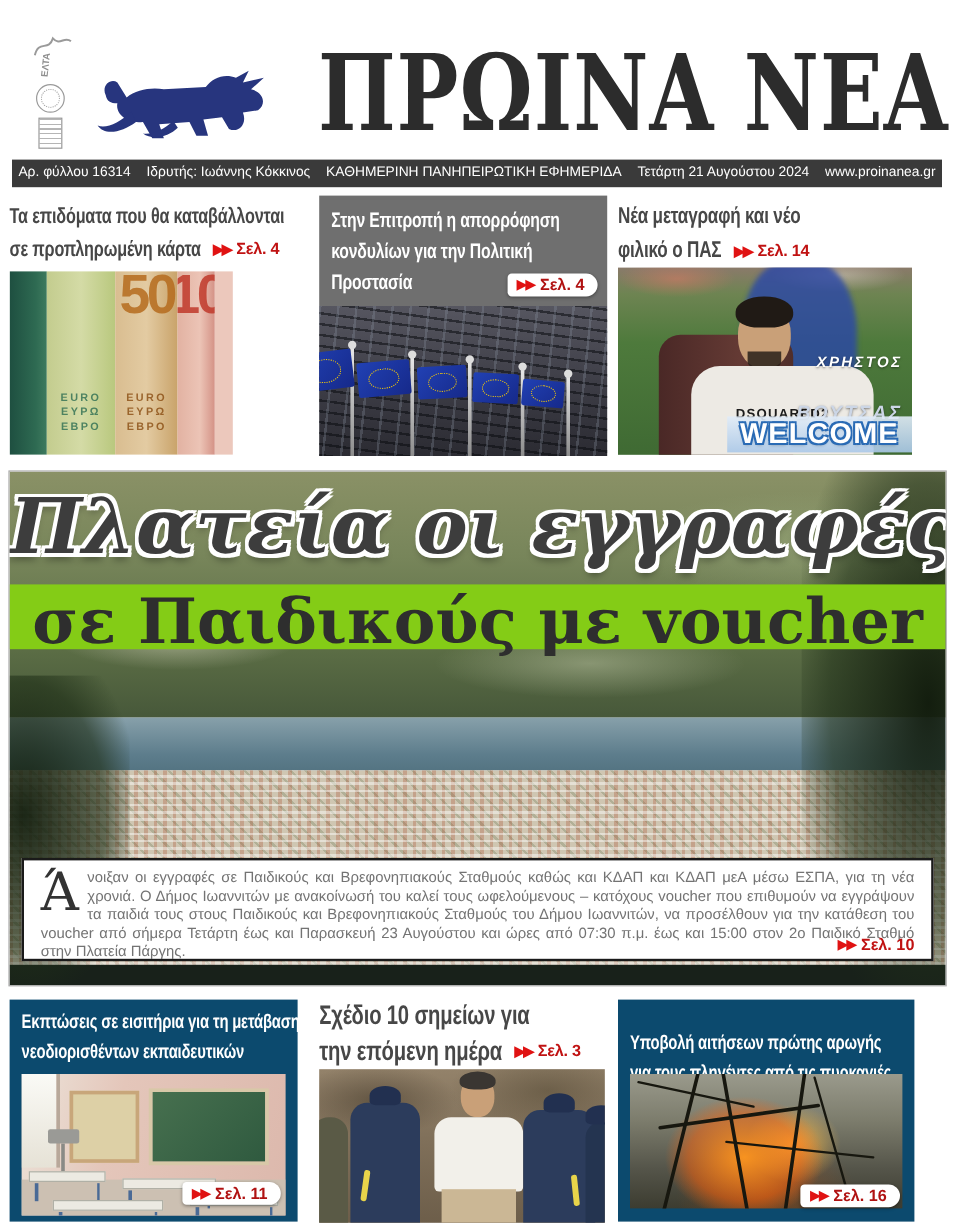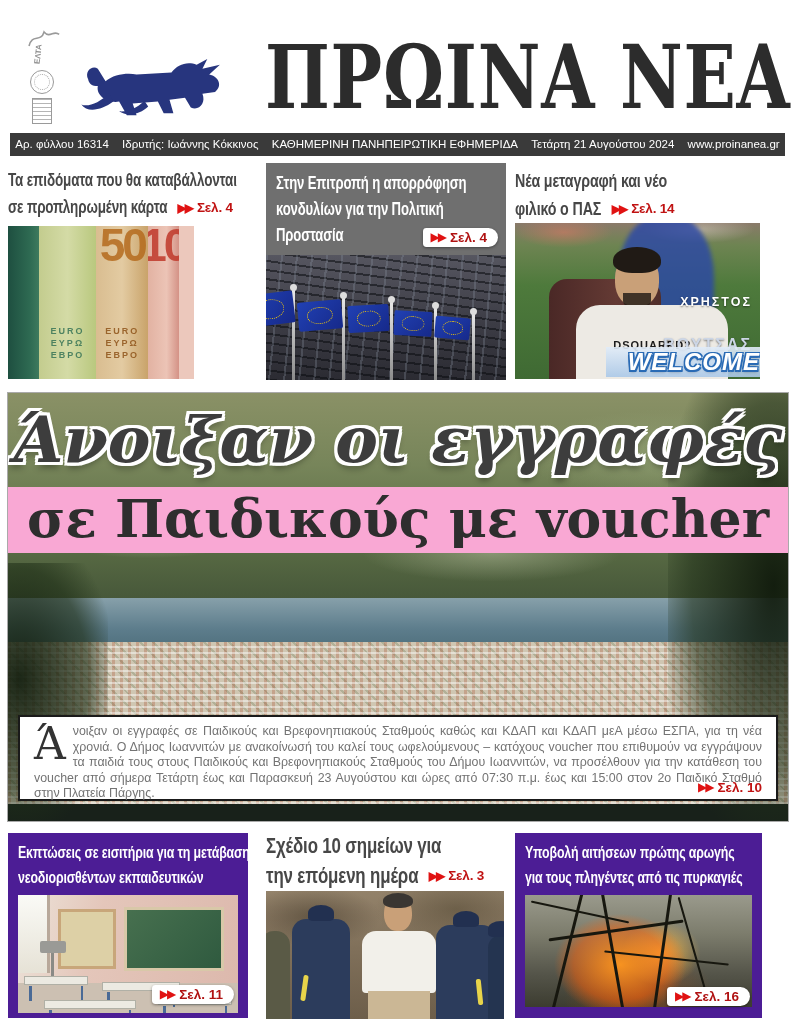--- a/index.html
+++ b/index.html
@@ -41,21 +41,21 @@
   .badge { display:inline-flex; align-items:center; gap:5px; }
   .badge .arr { color:#e01212; font-size:12px; letter-spacing:-2px; line-height:1; }
   .badge .pg  { color:#c01212; font-weight:bold; font-size:13.5px; line-height:1; }
   .badge.pill { background:#fff; border-radius:4px 11px 11px 4px; padding:3px 11px 3px 8px;
                 box-shadow:0 1px 3px rgba(0,0,0,.4); }
   .badge.pill .pg { color:#b01212; }
   .ml { margin-left:14px; }
 
   
   .graybox { background:#6f6f6f; }
-  .graybox-b { background:#4c1d95; }
+  .graybox-b { background:#0c4a6e; }
 
   
   .photo-euro { left:0; top:59px; width:238px; height:153px; display:flex; overflow:hidden; }
   .eu-s { position:relative; height:100%; overflow:hidden; }
   .eu-num { position:absolute; top:-8px; left:50%; transform:translateX(-50%); font-weight:bold;
             font-size:46px; letter-spacing:-3px; opacity:.85; }
   .eu-words { position:absolute; bottom:18px; left:50%; transform:translateX(-50%); text-align:center;
               font-weight:bold; font-size:9px; letter-spacing:2px; line-height:12px; opacity:.8; }
   .s1 { width:13%; background:linear-gradient(90deg,#1e4f40,#2e6a52 70%,#3e7a5e); }
   .s2 { width:24%; background:linear-gradient(90deg,#c3cc8e,#d4dba6 50%,#b9c87e); color:#2e6e52; }
@@ -88,26 +88,26 @@
            background:linear-gradient(90deg,#4a2826,#643a34 60%,#502e2a); border-radius:18px 18px 0 0; }
   .p-head { position:absolute; left:41%; top:30px; width:44px; height:54px; background:#c9a078; border-radius:46%; }
   .p-head::before { content:""; position:absolute; top:-6px; left:-2px; width:48px; height:26px;
                     background:#201a15; border-radius:50% 50% 40% 40%; }
   .p-head::after { content:""; position:absolute; bottom:-2px; left:8px; width:28px; height:16px;
                    background:rgba(40,32,25,.85); border-radius:0 0 50% 50%; }
   .p-shirt { position:absolute; left:25%; top:82px; width:152px; height:80px; background:#edeae4;
              border-radius:24px 24px 6px 6px; }
   .shirt-text { position:absolute; left:0; right:0; top:34px; text-align:center; font-weight:bold;
                 font-size:11px; letter-spacing:1px; color:#1c1c1c; }
-  .p-name { position:absolute; right:8px; top:72px; text-align:right; line-height:1.25; }
+  .p-name { position:absolute; right:8px; top:72px; text-align:right; line-height:1.25;font-style:italic; }
   .p-first { font-weight:bold; font-size:12.5px; color:#fff; letter-spacing:2px; text-shadow:0 1px 2px rgba(0,0,0,.5); }
   .p-last  { font-weight:bold; font-size:16px; color:#ccd6e6; letter-spacing:2px; text-shadow:0 1px 2px rgba(0,0,0,.5);margin-top:24px; }
-  .welcome { position:absolute; right:0; bottom:2px; left:37%; height:30px; line-height:30px; text-align:right;
+  .welcome { position:absolute; right:0; bottom:2px; left:37%; height:30px; line-height:30px; text-align:center;
              background:linear-gradient(180deg, rgba(225,236,248,.9), rgba(170,200,232,.9));
-             font-weight:bold; font-style:italic; font-size:24px; letter-spacing:1px; color:#fff;
+             font-weight:bold; font-size:24px; letter-spacing:1px; color:#fff;
              text-shadow:-1.5px -1.5px 0 #2a6bb5, 1.5px -1.5px 0 #2a6bb5, -1.5px 1.5px 0 #2a6bb5,
                          1.5px 1.5px 0 #2a6bb5, 0 2px 3px rgba(0,0,0,.3); }
 
   
   .hero { left:8px; top:393px; width:780px; height:428px; overflow:hidden; outline:1px solid #aaa; }
   .ph { position:absolute; left:0; right:0; }
   .ph-top { top:0; height:205px;
     background:
       radial-gradient(ellipse 140px 36px at 18% 68%, rgba(225,222,200,.5), transparent 72%),
       radial-gradient(ellipse 180px 40px at 62% 78%, rgba(210,215,185,.4), transparent 72%),
@@ -122,21 +122,21 @@
   .ph-dark { top:411px; height:17px; background:#18211a; }
   .tree-l { position:absolute; left:0; top:170px; width:100px; height:258px;
     background:radial-gradient(ellipse at 12% 45%, rgba(18,30,14,.95), rgba(32,48,24,.65) 55%, transparent 78%); }
   .tree-r { position:absolute; right:0; top:0; width:120px; height:428px;
     background:radial-gradient(ellipse at 88% 45%, rgba(16,26,12,.95), rgba(34,50,26,.6) 55%, transparent 80%); }
   .hero-h1 { top:2px; width:100%; text-align:center; white-space:nowrap;
     font-family:"DejaVu Serif", serif; font-style:italic; font-weight:bold; font-size:64px; line-height:90px;
     color:#3d3d3d;
     text-shadow:-3px -3px 0 #fff, 3px -3px 0 #fff, -3px 3px 0 #fff, 3px 3px 0 #fff,
                 -3px 0 0 #fff, 3px 0 0 #fff, 0 -3px 0 #fff, 0 3px 0 #fff, 0 6px 6px rgba(0,0,0,.35); }
-  .hero-strip { top:94px; height:66px; background:#f9a8d4; text-align:center; }
+  .hero-strip { top:94px; height:54px; background:#84cc16; text-align:center; }
   .hero-h2 { font-family:"DejaVu Serif", serif; font-weight:bold; font-size:52px; line-height:64px;
              color:#2e2e2e; white-space:nowrap; }
   .hero-body { left:10px; top:322px; width:760px; height:86px; background:#fff; border:2px solid #1a1a1a;
                padding:7px 14px 4px 14px; }
   .hero-text { font-size:12.4px; line-height:15.6px; color:#737373; text-align:justify; }
   .dropcap { float:left; font-family:"DejaVu Serif", serif; font-size:44px; line-height:36px;
              margin:2px 7px 0 0; color:#333; }
   .hero-badge { position:absolute; right:14px; bottom:5px; }
 
   
@@ -317,21 +317,21 @@
 
   <section class="abs hero">
     <div>
       <div class="ph ph-top"></div>
       <div class="ph ph-lake"></div>
       <div class="ph ph-city"></div>
       <div class="ph ph-dark"></div>
       <div class="tree-l"></div>
       <div class="tree-r"></div>
     </div>
-    <div class="ph hero-h1">Άνοιξαν οι εγγραφές</div>
+    <div class="ph hero-h1">Πλατεία οι εγγραφές</div>
     <div class="ph hero-strip">
       <div class="hero-h2">σε Παιδικούς με voucher</div>
     </div>
     <div class="abs hero-body">
       <span class="dropcap">Ά</span>
       <p class="hero-text">νοιξαν οι εγγραφές σε Παιδικούς και Βρεφονηπιακούς Σταθμούς καθώς και ΚΔΑΠ και ΚΔΑΠ μεΑ μέσω ΕΣΠΑ, για τη νέα χρονιά. Ο Δήμος Ιωαννιτών με ανακοίνωσή του καλεί τους ωφελούμενους – κατόχους voucher που επιθυμούν να εγγράψουν τα παιδιά τους στους Παιδικούς και Βρεφονηπιακούς Σταθμούς του Δήμου Ιωαννιτών, να προσέλθουν για την κατάθεση του voucher από σήμερα Τετάρτη έως και Παρασκευή 23 Αυγούστου και ώρες από 07:30 π.μ. έως και 15:00 στον 2ο Παιδικό Σταθμό στην Πλατεία Πάργης.</p>
       <span class="badge hero-badge">
         <span class="arr">▶▶</span>
         <span class="pg">Σελ. 10</span>
       </span>
@@ -383,21 +383,21 @@
       <div class="ystripe" style="left:36px; top:84px; transform:rotate(8deg);"></div>
       <div class="pm-head" style="left:118px; top:6px;"></div>
       <div class="pm-shirt" style="left:96px; top:40px; width:74px; height:62px;"></div>
       <div class="pm-pants" style="left:102px; top:100px; width:62px; height:28px;"></div>
       <div class="fig ff" style="right:8px; top:34px; width:60px; height:94px;"></div>
       <div class="ystripe" style="right:22px; top:88px; transform:rotate(-6deg);"></div>
       <div class="fig ff" style="right:-10px; top:44px; width:26px; height:84px; background:#243450;"></div>
     </div>
   </article>
 
-  <article class="abs graybox-b" style="left:515px; top:833px; width:247px; height:185px; padding:7px 10px;">
+  <article class="abs graybox-b" style="left:515px; top:833px; width:247px; height:185px; padding:24px 10px;">
     <div class="cond hl-white t16">
       <div class="hl-line">
           <span>Υποβολή αιτήσεων πρώτης αρωγής</span>
         </div>
       <div class="hl-line">
           <span>για τους πληγέντες από τις πυρκαγιές</span>
         </div>
     </div>
     <div class="photo-wild">
       <div class="br br1"></div>

